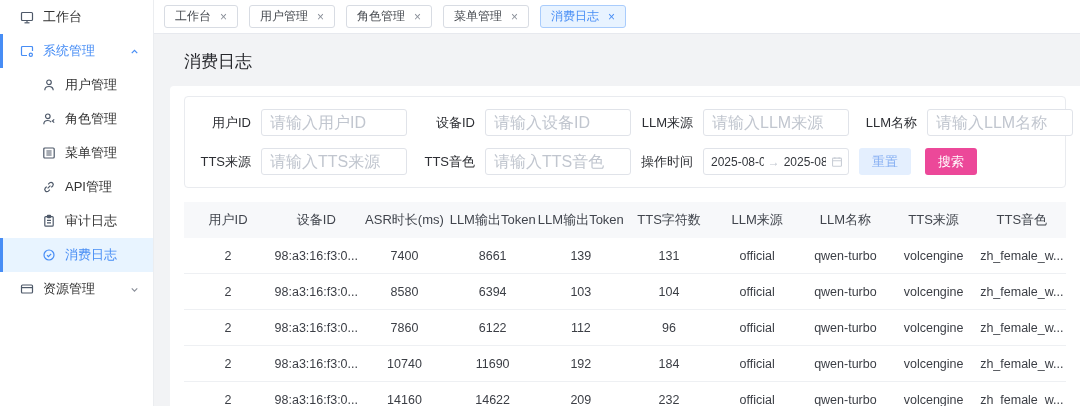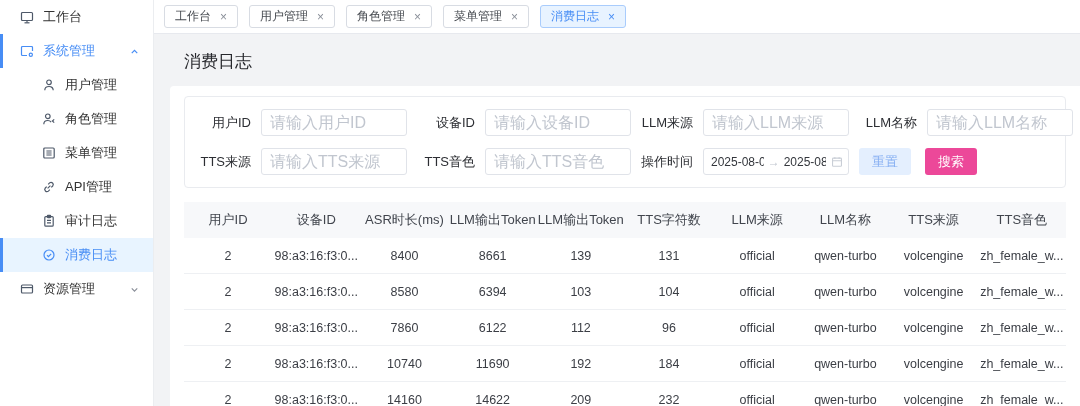--- a/index.html
+++ b/index.html
@@ -283,21 +283,21 @@
           <th>LLM来源</th>
           <th>LLM名称</th>
           <th>TTS来源</th>
           <th>TTS音色</th>
         </tr>
       </thead>
       <tbody>
         <tr class="body-row">
           <td>2</td>
           <td>98:a3:16:f3:0...</td>
-          <td>8400</td>
+          <td>7400</td>
           <td>8661</td>
           <td>139</td>
           <td>131</td>
           <td>official</td>
           <td>qwen-turbo</td>
           <td>volcengine</td>
           <td>zh_female_w...</td>
         </tr>
         <tr class="body-row">
           <td>2</td>

